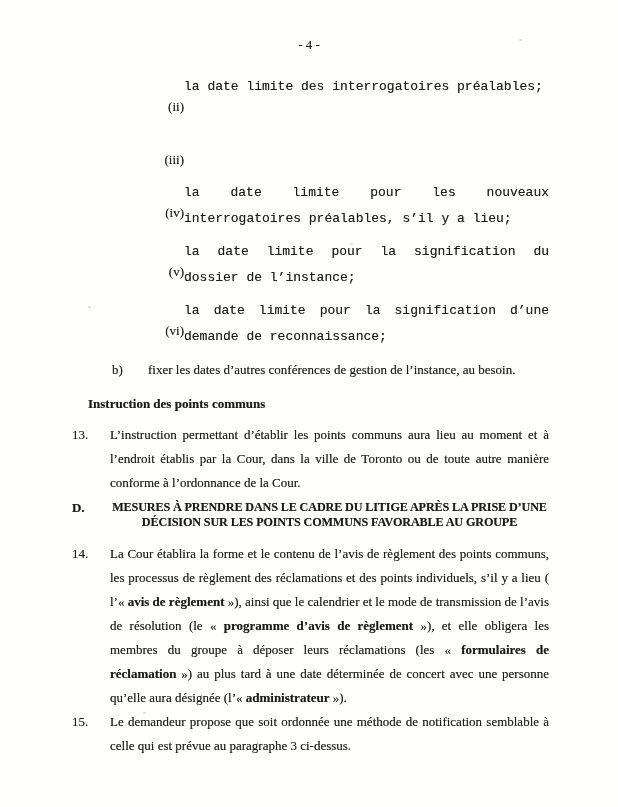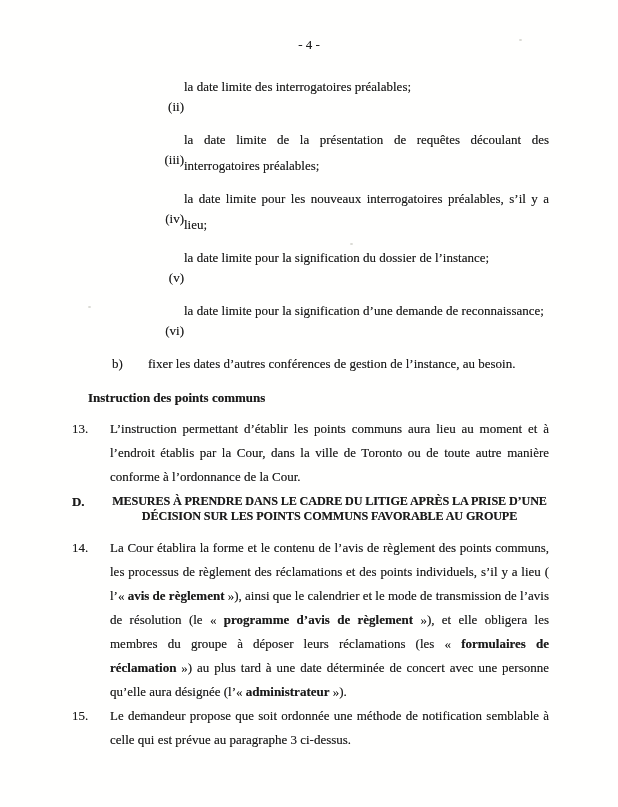--- a/index.html
+++ b/index.html
@@ -32,21 +32,21 @@
   }
   
   .items{ margin-left:68px; margin-top:22px; }
   .item{
     display:flex;
     line-height:26px;
     margin-bottom:7px;
     text-align:justify;
   }
   .item .ilabel{ flex:0 0 44px; text-align:right;margin-top:20px; }
-  .item .itext{ flex:1; }
+  .item .itext{ flex:1;font-family:Liberation Mono, monospace; }
   
   .item-b{
     display:flex;
     margin-left:40px;
     line-height:26px;
   }
   .item-b .blabel{ flex:0 0 36px; }
   .item-b .btext{ flex:1; }
   
   .heading-sub{
@@ -96,21 +96,20 @@
 
   <div class="content">
 
     <div class="items">
       <div class="item txt">
         <span class="ilabel">(ii)</span>
         <span class="itext">la date limite des interrogatoires préalables;</span>
       </div>
       <div class="item txt">
         <span class="ilabel">(iii)</span>
-        <span class="itext">la date limite de la présentation de requêtes découlant des interrogatoires préalables;</span>
       </div>
       <div class="item txt">
         <span class="ilabel">(iv)</span>
         <span class="itext">la date limite pour les nouveaux interrogatoires préalables, s’il y a lieu;</span>
       </div>
       <div class="item txt">
         <span class="ilabel">(v)</span>
         <span class="itext">la date limite pour la signification du dossier de l’instance;</span>
       </div>
       <div class="item txt">

